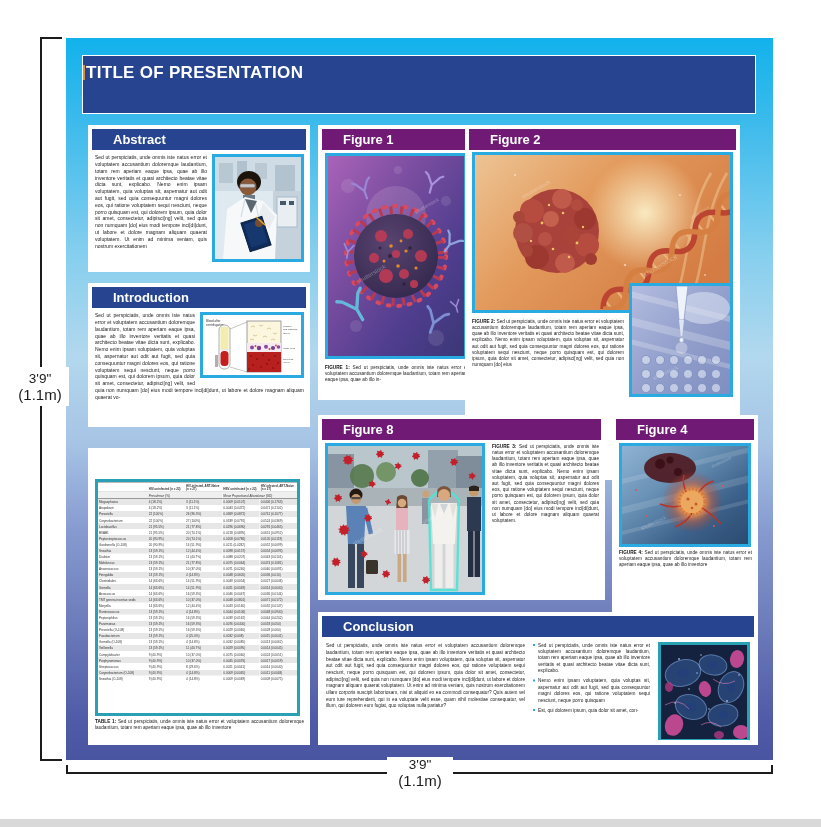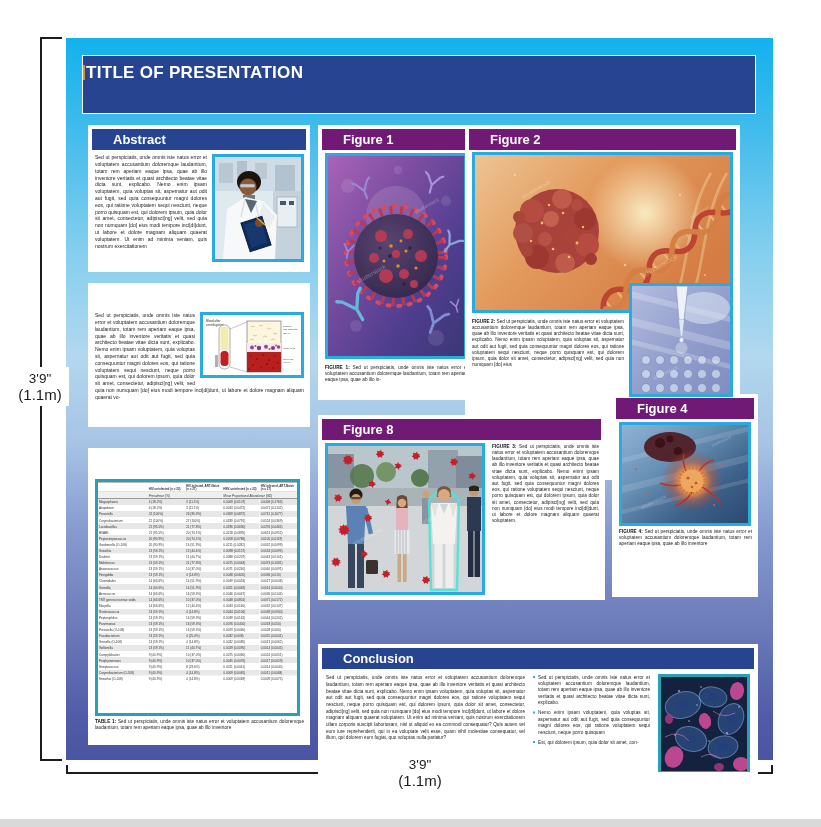--- a/index.html
+++ b/index.html
@@ -122,20 +122,23 @@
               <circle cx="44" cy="66" r="4" fill="#7a4c2e"></circle>
               <line x1="41" y1="60" x2="50" y2="68" stroke="#d9a53a" stroke-width="1.5"></line>
             </svg>
           </span>
           <p class="bodytext">Sed ut perspiciatis, unde omnis iste natus error et voluptatem accusantium doloremque laudantium, totam rem aperiam eaque ipsa, quae ab illo inventore veritatis et quasi architecto beatae vitae dicta sunt, explicabo. Nemo enim ipsam voluptatem, quia voluptas sit, aspernatur aut odit aut fugit, sed quia consequuntur magni dolores eos, qui ratione voluptatem sequi nesciunt, neque porro quisquam est, qui dolorem ipsum, quia dolor sit amet, consectetur, adipisci[ng] velit, sed quia non numquam [do] eius modi tempore inci[di]dunt, ut labore et dolore magnam aliquam quaerat voluptatem. Ut enim ad minima veniam, quis nostrum exercitationem</p>
         </div>
       </div>
     </div>
 
     <div class="panel" style="left:22px;top:245px;width:222px;height:144px;">
+      <div class="hdr navy">
+          <span>Introduction</span>
+        </div>
       <div class="clip" style="left:7px;right:6px;top:29px;bottom:5px;">
         <div class="micro">
           <span class="imgfloat" style="width:196px;height:120px;">
             <svg viewBox="0 0 98 60" width="196" height="120" preserveAspectRatio="none">
               <rect width="98" height="60" fill="#fff"></rect>
               <text x="3" y="7" font-size="3" fill="#333">Blood after</text>
               <text x="3" y="10.6" font-size="3" fill="#333">centrifugation</text>
               <rect x="12" y="40" width="3" height="12" fill="#b0b0b0"></rect>
               <rect x="16" y="10" width="11" height="44" rx="5" fill="#fdfdfd" stroke="#999" stroke-width=".8"></rect>
               <rect x="17.5" y="12" width="8" height="22" fill="#f3ecaf"></rect>
@@ -728,21 +731,21 @@
           </g>
         </svg>
       </span>
       <div class="clip" style="left:174px;right:6px;top:28px;bottom:4px;">
         <div class="micro">
           <p class="cap"><b>FIGURE 3:</b> <span>Sed ut perspiciatis, unde omnis iste natus error et voluptatem accusantium doloremque laudantium, totam rem aperiam eaque ipsa, quae ab illo inventore veritatis et quasi architecto beatae vitae dicta sunt, explicabo. Nemo enim ipsam voluptatem, quia voluptas sit, aspernatur aut odit aut fugit, sed quia consequuntur magni dolores eos, qui ratione voluptatem sequi nesciunt, neque porro quisquam est, qui dolorem ipsum, quia dolor sit amet, consectetur, adipisci[ng] velit, sed quia non numquam [do] eius modi tempore inci[di]dunt, ut labore et dolore magnam aliquam quaerat voluptatem.</span></p>
         </div>
       </div>
     </div>
 
-    <div class="panel" style="left:546px;top:356px;width:146px;height:203px;">
+    <div class="panel" style="left:546px;top:377px;width:146px;height:203px;">
       <div class="hdr cyan">
           <span>Figure 4</span>
         </div>
       <span class="imgframe" style="left:7px;top:28px;">
         <svg viewBox="0 0 126 98" width="126" height="98" preserveAspectRatio="none">
           <defs>
             <linearGradient id="f4bg" x1="0" y1="0" x2="1" y2="1">
               <stop offset="0" stop-color="#8fb3d4"></stop>
                 <stop offset=".35" stop-color="#6a92b6"></stop>
               <stop offset=".7" stop-color="#3c618a"></stop>
@@ -790,21 +793,21 @@
           </g>
         </svg>
       </span>
       <div class="clip" style="left:7px;right:6px;top:134px;bottom:4px;">
         <div class="micro">
           <p class="cap"><b>FIGURE 4:</b> <span>Sed ut perspiciatis, unde omnis iste natus error et voluptatem accusantium doloremque laudantium, totam rem aperiam eaque ipsa, quae ab illo inventore</span></p>
         </div>
       </div>
     </div>
 
-    <div class="panel" style="left:252px;top:574px;width:440px;height:133px;margin-top:32px;">
+    <div class="panel" style="left:252px;top:574px;width:440px;height:133px;">
       <div class="hdr navy">
           <span>Conclusion</span>
         </div>
       <div class="clip" style="left:8px;right:8px;top:30px;bottom:5px;">
         <div class="micro">
           <div class="conc-flex">
             <p class="cap" style="width:398px;flex:none;line-height:1.42;">Sed ut perspiciatis, unde omnis iste natus error et voluptatem accusantium doloremque laudantium, totam rem aperiam eaque ipsa, quae ab illo inventore veritatis et quasi architecto beatae vitae dicta sunt, explicabo. Nemo enim ipsam voluptatem, quia voluptas sit, aspernatur aut odit aut fugit, sed quia consequuntur magni dolores eos, qui ratione voluptatem sequi nesciunt, neque porro quisquam est, qui dolorem ipsum, quia dolor sit amet, consectetur, adipisci[ng] velit, sed quia non numquam [do] eius modi tempore inci[di]dunt, ut labore et dolore magnam aliquam quaerat voluptatem. Ut enim ad minima veniam, quis nostrum exercitationem ullam corporis suscipit laboriosam, nisi ut aliquid ex ea commodi consequatur? Quis autem vel eum iure reprehenderit, qui in ea voluptate velit esse, quam nihil molestiae consequatur, vel illum, qui dolorem eum fugiat, quo voluptas nulla pariatur?</p>
             <ul class="bullets" style="width:234px;flex:none;">
                 <li>Sed ut perspiciatis, unde omnis iste natus error et voluptatem accusantium doloremque laudantium, totam rem aperiam eaque ipsa, quae ab illo inventore veritatis et quasi architecto beatae vitae dicta sunt, explicabo.</li>
                 <li>Nemo enim ipsam voluptatem, quia voluptas sit, aspernatur aut odit aut fugit, sed quia consequuntur magni dolores eos, qui ratione voluptatem sequi nesciunt, neque porro quisquam</li>

